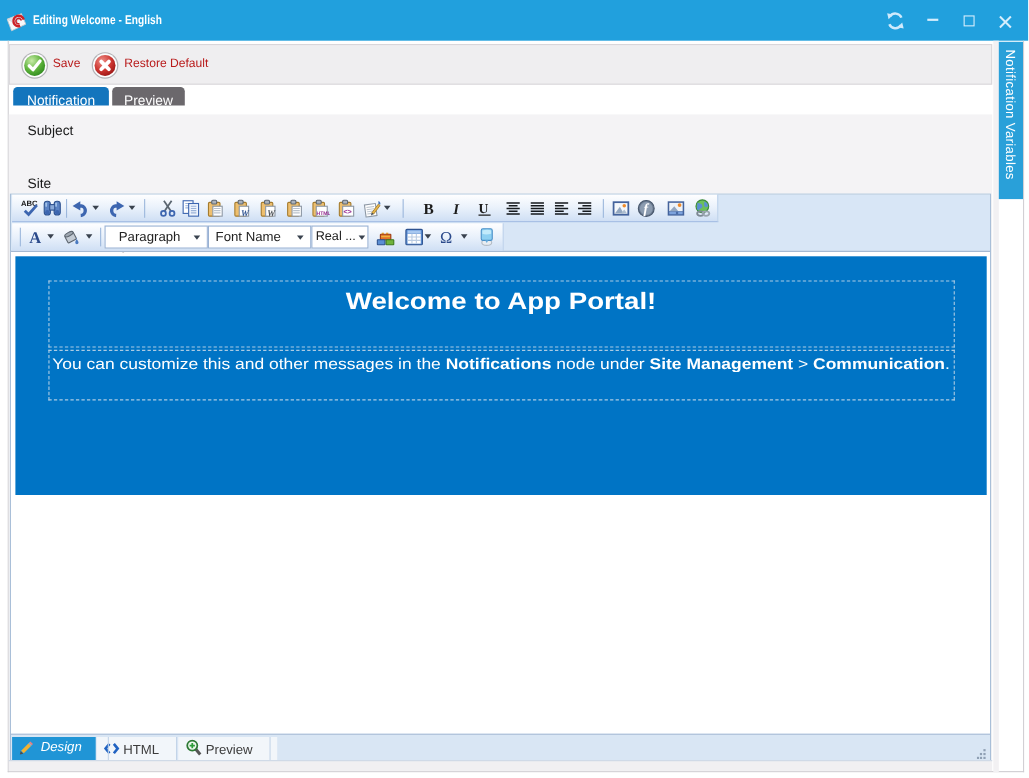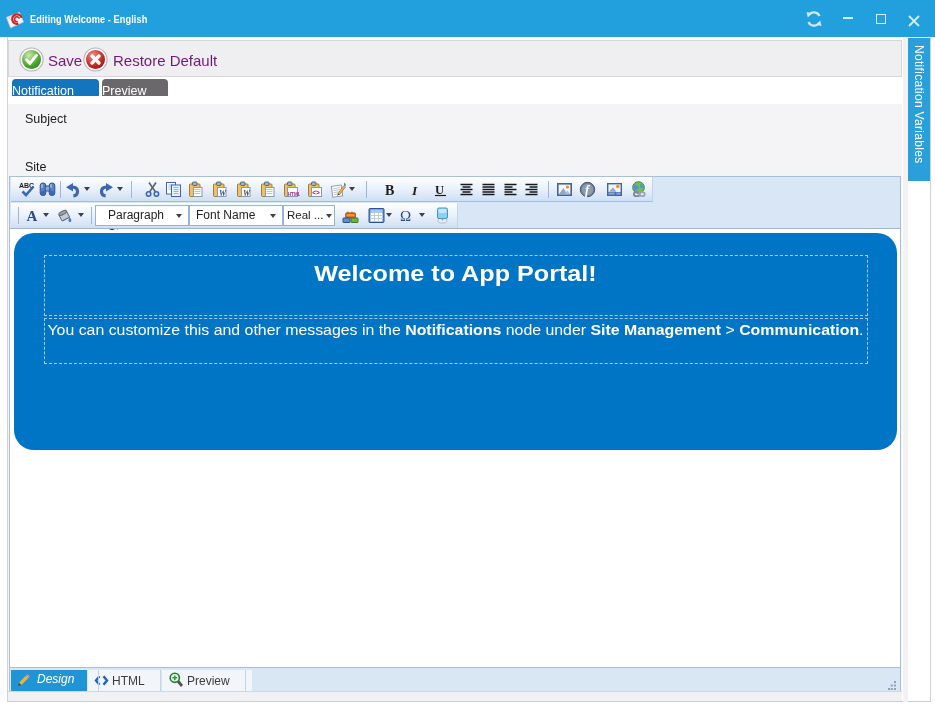--- a/index.html
+++ b/index.html
@@ -11,24 +11,24 @@
 #titlebar { left:0; top:0; width:935px; height:37px; background:#21a0dd; }
 #title { left:30px; top:0; height:37px; line-height:38px; color:#fff; font-size:11.5px; font-weight:bold; letter-spacing:0.1px; transform:scaleX(0.80); transform-origin:0 50%; }
 
 
 #lborder { left:7px; top:37px; width:1px; height:665px; background:#d2d0d4; }
 #rborder { left:930px; top:37px; width:1px; height:665px; background:#d2d0d4; }
 #bborder { left:7px; top:701px; width:924px; height:1px; background:#cfcdd1; }
 
 
 #cmdbar { left:8px; top:40px; width:894px; height:37px; background:#efeef0; border:1px solid #d9d6da; }
-.cmdtext { top:52px; color:#701a75; font-size:15px; }
-
-
-.tab { top:79px; height:17px; border-radius:4px 4px 0 0; color:#fff; font-size:12.5px; text-align:left; line-height:25px; }
+.cmdtext { top:52px; color:#b91c1c; font-size:11px; }
+
+
+.tab { top:79px; height:17px; border-radius:4px 4px 0 0; color:#fff; font-size:12.5px; text-align:center; line-height:25px; }
 #tab1 { left:12px; width:87px; background:#1375bd; }
 #tab2 { left:102px; width:66px; background:#6b686c; }
 
 
 #panel { left:8px; top:104px; width:894px; height:587px; background:#f4f3f5; }
 .lbl { left:13px; color:#1a1a1a; font-size:12.5px;margin-left:12px; }
 #subject-input { left:12px; top:132px; width:644px; height:21px; background:#fff; border:1px solid #b5b5b5; color:#333; font-size:13px; line-height:19px; padding-left:5px; }
 
 
 #editor { left:9px; top:176px; width:892px; height:515px; border:1px solid #a9bfd8; background:#fff; }
@@ -36,21 +36,21 @@
 .toolrow { position:absolute; left:1px; height:25px; background:linear-gradient(#fefeff, #e9f1fb 50%, #cfdff4); border-right:1px solid #c0d4ec; }
 #row1 { top:0; width:642px; border-bottom:1px solid #a3bce4; }
 #row2 { top:26px; width:447px; }
 .sep { position:absolute; top:4px; width:1px; height:17px; background:#9cb7dc; }
 .ticon { position:absolute; top:4px; width:17px; height:17px; }
 .caret { position:absolute; width:0; height:0; border-left:3.5px solid transparent; border-right:3.5px solid transparent; border-top:4px solid #39424e; }
 .combo { position:absolute; top:2px; height:21px; background:#fff; border:1px solid #98b1d4; color:#222; font-size:12px; line-height:19px; padding-left:6px; }
 
 
 #content { left:10px; top:230px; width:890px; height:437px; background:#fff; }
-#mailblue { position:absolute; left:4px; top:3px; width:883px; height:217px; background:#0074c5;border-radius:20px; }
+#mailblue { position:absolute; left:4px; top:3px; width:883px; height:217px; background:#0074c5; }
 .dashbox { position:absolute; left:30px; width:824px; border:1px dashed rgba(215,225,235,0.8); }
 #h1box { top:22px; height:61px; }
 #pbox { top:85px; height:46px; }
 #mailh1 { position:absolute; left:0; top:29px; width:883px; text-align:center; color:#fff; font-weight:bold; font-size:21.5px; transform:scaleX(1.17); transform-origin:50% 50%; }
 #mailp { position:absolute; left:0; top:89px; width:883px; text-align:center; color:#fff; font-size:14px; transform:scaleX(1.134); transform-origin:50% 50%; }
 
 
 #btabs { left:10px; top:667px; width:890px; height:24px; background:#d9e6f4; border-top:1px solid #aabdd6; }
 #dtab { position:absolute; left:1px; top:2px; width:76px; height:21px; background:#2095d6; }
 #dtext { position:absolute; left:27px; top:4px; color:#fff; font-size:12px;font-style:italic; }

